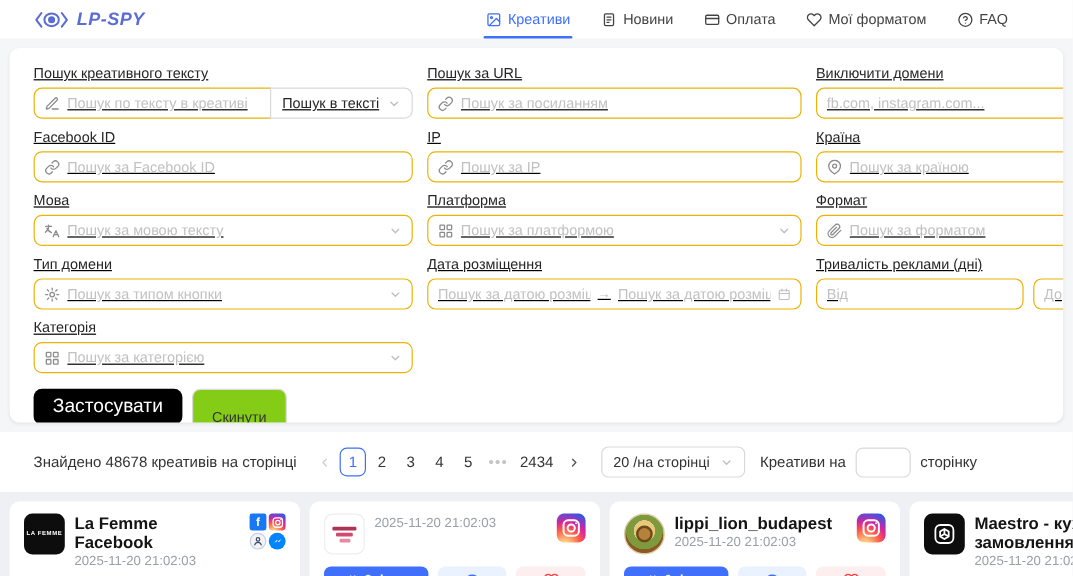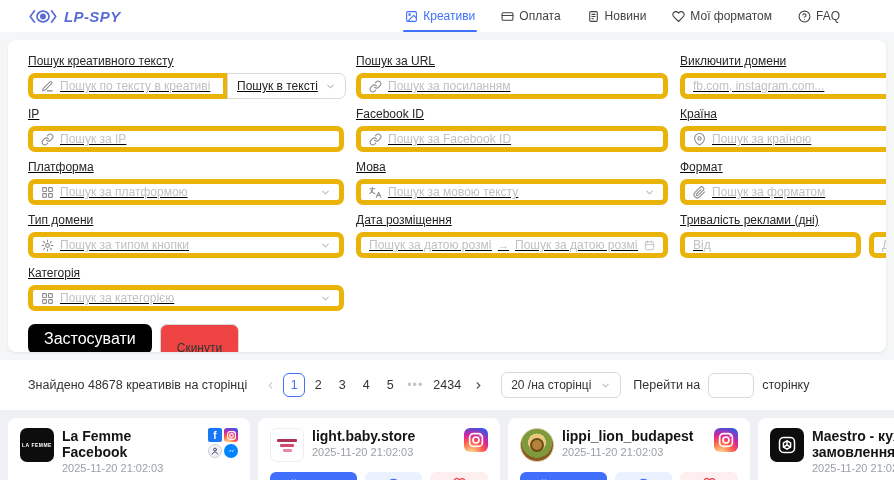--- a/index.html
+++ b/index.html
@@ -21,38 +21,38 @@
   .nav-item.active::after { content:""; position:absolute; left:-2px; right:-2px; bottom:0;
                             height:2px; background:#3f6ffb; border-radius:2px; }
 
   
   .filter-card { background:#fff; margin:8px 8px 0; border-radius:8px;
                  box-shadow:0 1px 3px rgba(0,0,0,.07); padding:14px 20px;
                  height:312px; overflow:hidden; flex:none;text-decoration:underline; }
   .fgrid { display:grid; grid-template-columns:316px 312px 312px; column-gap:12px; }
   .field { margin-bottom:8px; }
   .flabel { font-size:12px; color:#262626; font-weight:500; margin-bottom:5px; line-height:14px; }
-  .ibox { display:flex; align-items:center; border:5px solid #eab308; border-radius:7px;
+  .ibox { display:flex; align-items:center; border:1px solid #eab308; border-radius:7px;
           height:26px; padding:0 8px; gap:6px; background:#fff; }
   .ibox input { border:none; outline:none; flex:1; font-size:12px; color:#333; min-width:0; background:transparent; }
   .ibox input::placeholder { color:#c1c1c1; }
   .picon { width:13px; height:13px; color:#8c8c8c; flex:none; }
   .chev { width:11px; height:11px; color:#bfbfbf; flex:none; }
   .group { display:flex; }
   .group .ibox { flex:1; border-radius:7px 0 0 7px; }
   .selbox { display:flex; align-items:center; gap:7px; padding:0 9px; height:26px;
             border:1px solid #d9d9d9; margin-left:-1px; border-radius:0 7px 7px 0;
             font-size:12px; color:#262626; font-weight:500; cursor:pointer; white-space:nowrap; background:#fff; }
   .rangearrow { color:#bfbfbf; font-size:11px; flex:none; }
   .duration { display:grid; grid-template-columns:1fr 1fr; gap:8px; }
   .actions { display:flex; gap:8px; margin-top:5px; }
   .btn-primary { background:#000000; color:#fff; font-size:16px; border:none;
                  border-radius:7px; padding:0 16px; height:30px; font-weight:500; cursor:pointer;
                  font-family:inherit; }
-  .btn-default { background:#ef4444; color:#333; font-size:12px; border:1px solid #d9d9d9;
+  .btn-default { background:#84cc16; color:#333; font-size:12px; border:1px solid #d9d9d9;
                  border-radius:7px; padding:16px 16px; height:30px; cursor:pointer; font-family:inherit; }
 
   
   .results-bar { background:#fff; margin-top:8px; height:50px; display:flex; align-items:center;
                  padding:0 28px; gap:12px; font-size:12.5px; color:#333; flex:none; }
   .pager { display:flex; align-items:center; gap:2px; }
   .pg { min-width:22px; height:24px; display:flex; align-items:center; justify-content:center;
         font-size:12.5px; color:#333; border-radius:6px; padding:0 4px; cursor:pointer; }
   .pg.active { border:1px solid #3f6ffb; color:#3f6ffb; background:#fff; }
   .pg.dots { color:#c4c4c4; letter-spacing:1px; cursor:default; }
@@ -128,31 +128,31 @@
       <div class="nav-item active">
         <svg viewBox="0 0 24 24" fill="none" stroke="currentColor" stroke-width="2" stroke-linecap="round" stroke-linejoin="round">
             <rect x="3" y="3" width="18" height="18" rx="2"></rect>
             <circle cx="8.5" cy="8.5" r="1.5"></circle>
             <path d="M21 15l-5-5L5 21"></path>
           </svg>
         <span>Креативи</span>
       </div>
       <div class="nav-item">
         <svg viewBox="0 0 24 24" fill="none" stroke="currentColor" stroke-width="2" stroke-linecap="round" stroke-linejoin="round">
+            <rect x="5" y="3" width="14" height="18" rx="2"></rect>
+            <path d="M9 8h6M9 12h6M9 16h3"></path>
+          </svg>
+        <span>Новини</span>
+      </div>
+      <div class="nav-item">
+        <svg viewBox="0 0 24 24" fill="none" stroke="currentColor" stroke-width="2" stroke-linecap="round" stroke-linejoin="round">
             <rect x="2" y="5" width="20" height="14" rx="2"></rect>
             <path d="M2 10h20"></path>
           </svg>
         <span>Оплата</span>
-      </div>
-      <div class="nav-item">
-        <svg viewBox="0 0 24 24" fill="none" stroke="currentColor" stroke-width="2" stroke-linecap="round" stroke-linejoin="round">
-            <rect x="5" y="3" width="14" height="18" rx="2"></rect>
-            <path d="M9 8h6M9 12h6M9 16h3"></path>
-          </svg>
-        <span>Новини</span>
       </div>
       <div class="nav-item">
         <svg viewBox="0 0 24 24" fill="none" stroke="currentColor" stroke-width="2" stroke-linecap="round" stroke-linejoin="round">
             <path d="M20.84 4.61a5.5 5.5 0 00-7.78 0L12 5.67l-1.06-1.06a5.5 5.5 0 00-7.78 7.78L12 21.23l8.84-8.84a5.5 5.5 0 000-7.78z"></path>
           </svg>
         <span>Мої форматом</span>
       </div>
       <div class="nav-item">
         <svg viewBox="0 0 24 24" fill="none" stroke="currentColor" stroke-width="2" stroke-linecap="round" stroke-linejoin="round">
             <circle cx="12" cy="12" r="10"></circle>
@@ -198,78 +198,78 @@
       </div>
 
       <div class="field">
         <div class="flabel">Виключити домени</div>
         <div class="ibox">
           <input placeholder="fb.com, instagram.com..." style="">
         </div>
       </div>
 
       <div class="field">
-        <div class="flabel">IP</div>
+        <div class="flabel">Facebook ID</div>
         <div class="ibox">
           <svg class="picon" viewBox="0 0 24 24" fill="none" stroke="currentColor" stroke-width="2" stroke-linecap="round" stroke-linejoin="round">
               <path d="M10 13a5 5 0 007.54.54l3-3a5 5 0 00-7.07-7.07l-1.72 1.71"></path>
               <path d="M14 11a5 5 0 00-7.54-.54l-3 3a5 5 0 007.07 7.07l1.71-1.71"></path>
             </svg>
-          <input placeholder="Пошук за IP" style="">
-        </div>
-      </div>
-
-      <div class="field">
-        <div class="flabel">Facebook ID</div>
+          <input placeholder="Пошук за Facebook ID" style="">
+        </div>
+      </div>
+
+      <div class="field">
+        <div class="flabel">IP</div>
         <div class="ibox">
           <svg class="picon" viewBox="0 0 24 24" fill="none" stroke="currentColor" stroke-width="2" stroke-linecap="round" stroke-linejoin="round">
               <path d="M10 13a5 5 0 007.54.54l3-3a5 5 0 00-7.07-7.07l-1.72 1.71"></path>
               <path d="M14 11a5 5 0 00-7.54-.54l-3 3a5 5 0 007.07 7.07l1.71-1.71"></path>
             </svg>
-          <input placeholder="Пошук за Facebook ID" style="">
+          <input placeholder="Пошук за IP" style="">
         </div>
       </div>
 
       <div class="field">
         <div class="flabel">Країна</div>
         <div class="ibox">
           <svg class="picon" viewBox="0 0 24 24" fill="none" stroke="currentColor" stroke-width="2" stroke-linecap="round" stroke-linejoin="round">
               <path d="M21 10c0 7-9 12-9 12s-9-5-9-12a9 9 0 0118 0z"></path>
               <circle cx="12" cy="10" r="3"></circle>
             </svg>
           <input placeholder="Пошук за країною" style="">
+        </div>
+      </div>
+
+      <div class="field">
+        <div class="flabel">Мова</div>
+        <div class="ibox">
+          <svg class="picon" viewBox="0 0 24 24" fill="none" stroke="currentColor" stroke-width="2" stroke-linecap="round" stroke-linejoin="round">
+              <path d="M2 5h9M6.5 3v2c0 4-2 7-5 9"></path>
+              <path d="M4 8c1.5 3 4 5.5 7 6.5"></path>
+              <path d="M13.5 21l4.25-9.5L22 21"></path>
+              <path d="M15 17.5h5.5"></path>
+            </svg>
+          <input placeholder="Пошук за мовою тексту" style="">
+          <svg class="chev" viewBox="0 0 24 24" fill="none" stroke="currentColor" stroke-width="2.5" stroke-linecap="round" stroke-linejoin="round">
+              <polyline points="6 9 12 15 18 9"></polyline>
+            </svg>
         </div>
       </div>
 
       <div class="field">
         <div class="flabel">Платформа</div>
         <div class="ibox">
           <svg class="picon" viewBox="0 0 24 24" fill="none" stroke="currentColor" stroke-width="2" stroke-linejoin="round">
               <rect x="3" y="3" width="7" height="7" rx="1"></rect>
               <rect x="14" y="3" width="7" height="7" rx="1"></rect>
               <rect x="3" y="14" width="7" height="7" rx="1"></rect>
               <rect x="14" y="14" width="7" height="7" rx="1"></rect>
             </svg>
           <input placeholder="Пошук за платформою" style="">
-          <svg class="chev" viewBox="0 0 24 24" fill="none" stroke="currentColor" stroke-width="2.5" stroke-linecap="round" stroke-linejoin="round">
-              <polyline points="6 9 12 15 18 9"></polyline>
-            </svg>
-        </div>
-      </div>
-
-      <div class="field">
-        <div class="flabel">Мова</div>
-        <div class="ibox">
-          <svg class="picon" viewBox="0 0 24 24" fill="none" stroke="currentColor" stroke-width="2" stroke-linecap="round" stroke-linejoin="round">
-              <path d="M2 5h9M6.5 3v2c0 4-2 7-5 9"></path>
-              <path d="M4 8c1.5 3 4 5.5 7 6.5"></path>
-              <path d="M13.5 21l4.25-9.5L22 21"></path>
-              <path d="M15 17.5h5.5"></path>
-            </svg>
-          <input placeholder="Пошук за мовою тексту" style="">
           <svg class="chev" viewBox="0 0 24 24" fill="none" stroke="currentColor" stroke-width="2.5" stroke-linecap="round" stroke-linejoin="round">
               <polyline points="6 9 12 15 18 9"></polyline>
             </svg>
         </div>
       </div>
 
       <div class="field">
         <div class="flabel">Формат</div>
         <div class="ibox">
           <svg class="picon" viewBox="0 0 24 24" fill="none" stroke="currentColor" stroke-width="2" stroke-linecap="round" stroke-linejoin="round">
@@ -362,21 +362,21 @@
           </svg>
       </div>
     </div>
     <div class="pagesize">
       <span>20 /на сторінці</span>
       <svg class="chev" viewBox="0 0 24 24" fill="none" stroke="currentColor" stroke-width="2.5" stroke-linecap="round" stroke-linejoin="round">
           <polyline points="6 9 12 15 18 9"></polyline>
         </svg>
     </div>
     <div class="goto">
-      <span>Перейти на</span>
+      <span>Креативи на</span>
       <input value="" style="">
       <span>сторінку</span>
     </div>
   </section>
 
   <section class="cards">
 
     <div class="card">
       <div class="card-head">
         <div class="avatar black">LA FEMME</div>
@@ -429,21 +429,20 @@
     </div>
 
     <div class="card">
       <div class="card-head">
         <div class="avatar shop">
             <i></i>
             <i></i>
             <i></i>
           </div>
         <div class="card-titles">
-          <div class="card-title">light.baby.store</div>
           <div class="card-date">2025-11-20 21:02:03</div>
         </div>
         <span class="ig-big ig-grad">
           <svg viewBox="0 0 24 24" fill="none" stroke="#fff" stroke-width="2.2" stroke-linejoin="round">
               <rect x="3.5" y="3.5" width="17" height="17" rx="5"></rect>
               <circle cx="12" cy="12" r="4"></circle>
               <circle cx="17.4" cy="6.6" r="1.1" fill="#fff" stroke="none"></circle>
             </svg>
         </span>
       </div>

